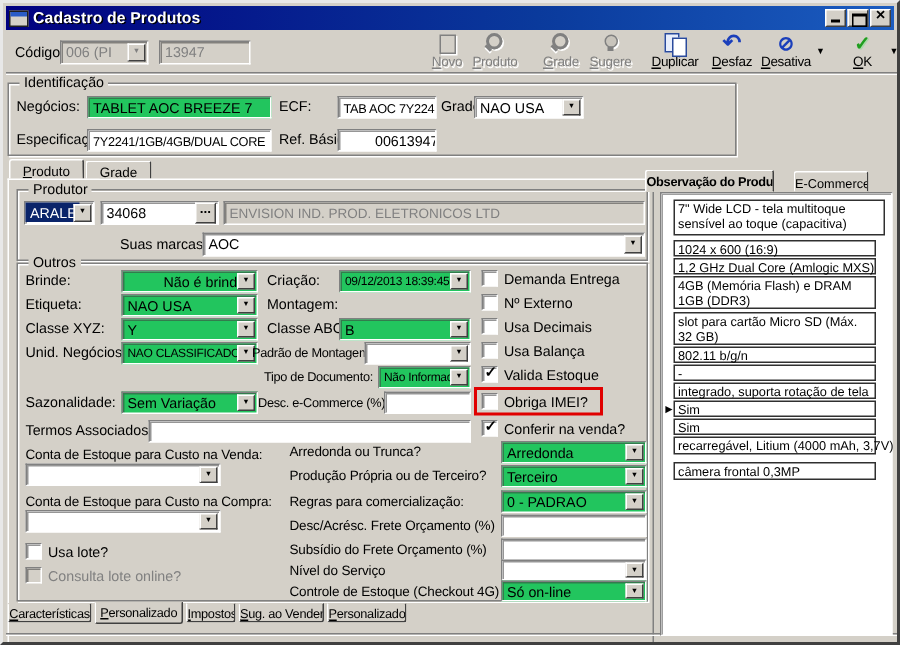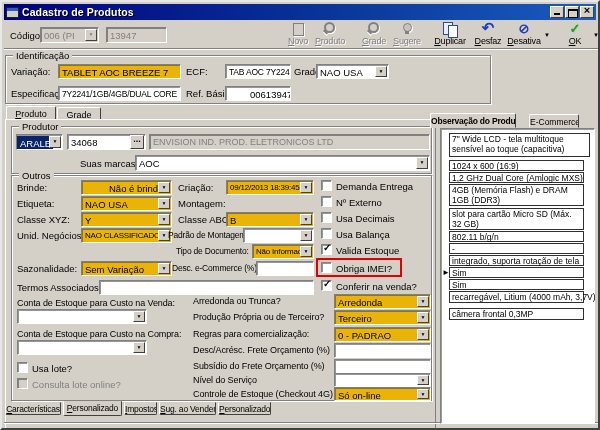--- a/index.html
+++ b/index.html
@@ -20,21 +20,21 @@
   .wb-min::before{content:"";position:absolute;left:3px;bottom:2px;width:6px;height:2px;background:#000;}
   .wb-max::before{content:"";position:absolute;left:2px;top:2px;width:8px;height:6px;border:1px solid #000;border-top-width:2px;}
   .wb-close::before{content:"×";position:absolute;left:0;top:-3px;width:12px;text-align:center;font-size:11px;font-weight:bold;color:#000;}
   
   .lbl{font-size:9.5px;color:#000;white-space:nowrap;}
   .lbl-s{font-size:8.5px;letter-spacing:-.2px;}
   .lbl-m{font-size:9px;letter-spacing:-.1px;}
   .sunken{background:#fff;border:1px solid;border-color:#808080 #fff #fff #808080;
     box-shadow:inset 1px 1px 0 rgba(64,64,64,.55);}
   .field{font-size:9.5px;color:#000;padding:2px 3px 0 3px;white-space:nowrap;overflow:hidden;}
-  .yellow{background:#eab308;}
+  .yellow{background:#22c55e;}
   .dis{background:#d4d0c8;}
   .dis .cval,.dis.field{color:#808080;}
   .combo{padding-right:13px;}
   .cval{display:block;font-size:9.5px;padding:2px 0 0 3px;white-space:nowrap;overflow:hidden;}
   .cval-s{font-size:8px;letter-spacing:-.2px;}
   .ddbtn{position:absolute;right:1px;top:1px;bottom:1px;width:12px;background:#d4d0c8;
     border:1px solid;border-color:#fff #404040 #404040 #fff;}
   .ddbtn::before{content:"▼";position:absolute;left:0;right:0;top:1px;text-align:center;font-size:5px;color:#000;}
   .dis .ddbtn::before{color:#808080;}
   .lookupbtn{position:absolute;right:1px;top:1px;bottom:1px;width:14px;background:#d4d0c8;
@@ -130,21 +130,21 @@
   <div class="abs tbtn" style="left:554px;top:20px;">
     <span class="ic ic-ok"></span>
     <span class="tlabel ul">OK</span>
   </div>
   <span class="abs miniarrow" style="left:591px;top:30px;">▼</span>
 
   <div class="abs hline" style="left:2px;top:46px;width:594px;"></div>
 
   <div class="abs gb" style="left:3px;top:53px;width:486px;height:49px;">
     <span class="legend">Identificação</span>
-    <span class="abs lbl" style="left:5px;top:10px;">Variação:</span>
+    <span class="abs lbl" style="left:5px;top:10px;">Negócios:</span>
     <div class="abs sunken field yellow" style="left:52px;top:8px;width:123px;height:15px;">TABLET AOC BREEZE 7</div>
     <span class="abs lbl" style="left:180px;top:10px;">ECF:</span>
     <div class="abs sunken field" style="left:219px;top:8px;width:66px;height:15px;font-size:8.5px;letter-spacing:-0.2px;">TAB AOC 7Y2241</div>
     <span class="abs lbl" style="left:288px;top:10px;">Grade:</span>
     <div class="abs sunken combo" style="left:310px;top:8px;width:73px;height:15px;">
       <span class="cval">NAO USA</span>
       <span class="ddbtn"></span>
     </div>
     <span class="abs lbl" style="left:5px;top:32px;">Especificação:</span>
     <div class="abs sunken field" style="left:52px;top:30px;width:123px;height:15px;font-size:8.5px;letter-spacing:-0.2px;">7Y2241/1GB/4GB/DUAL CORE</div>

